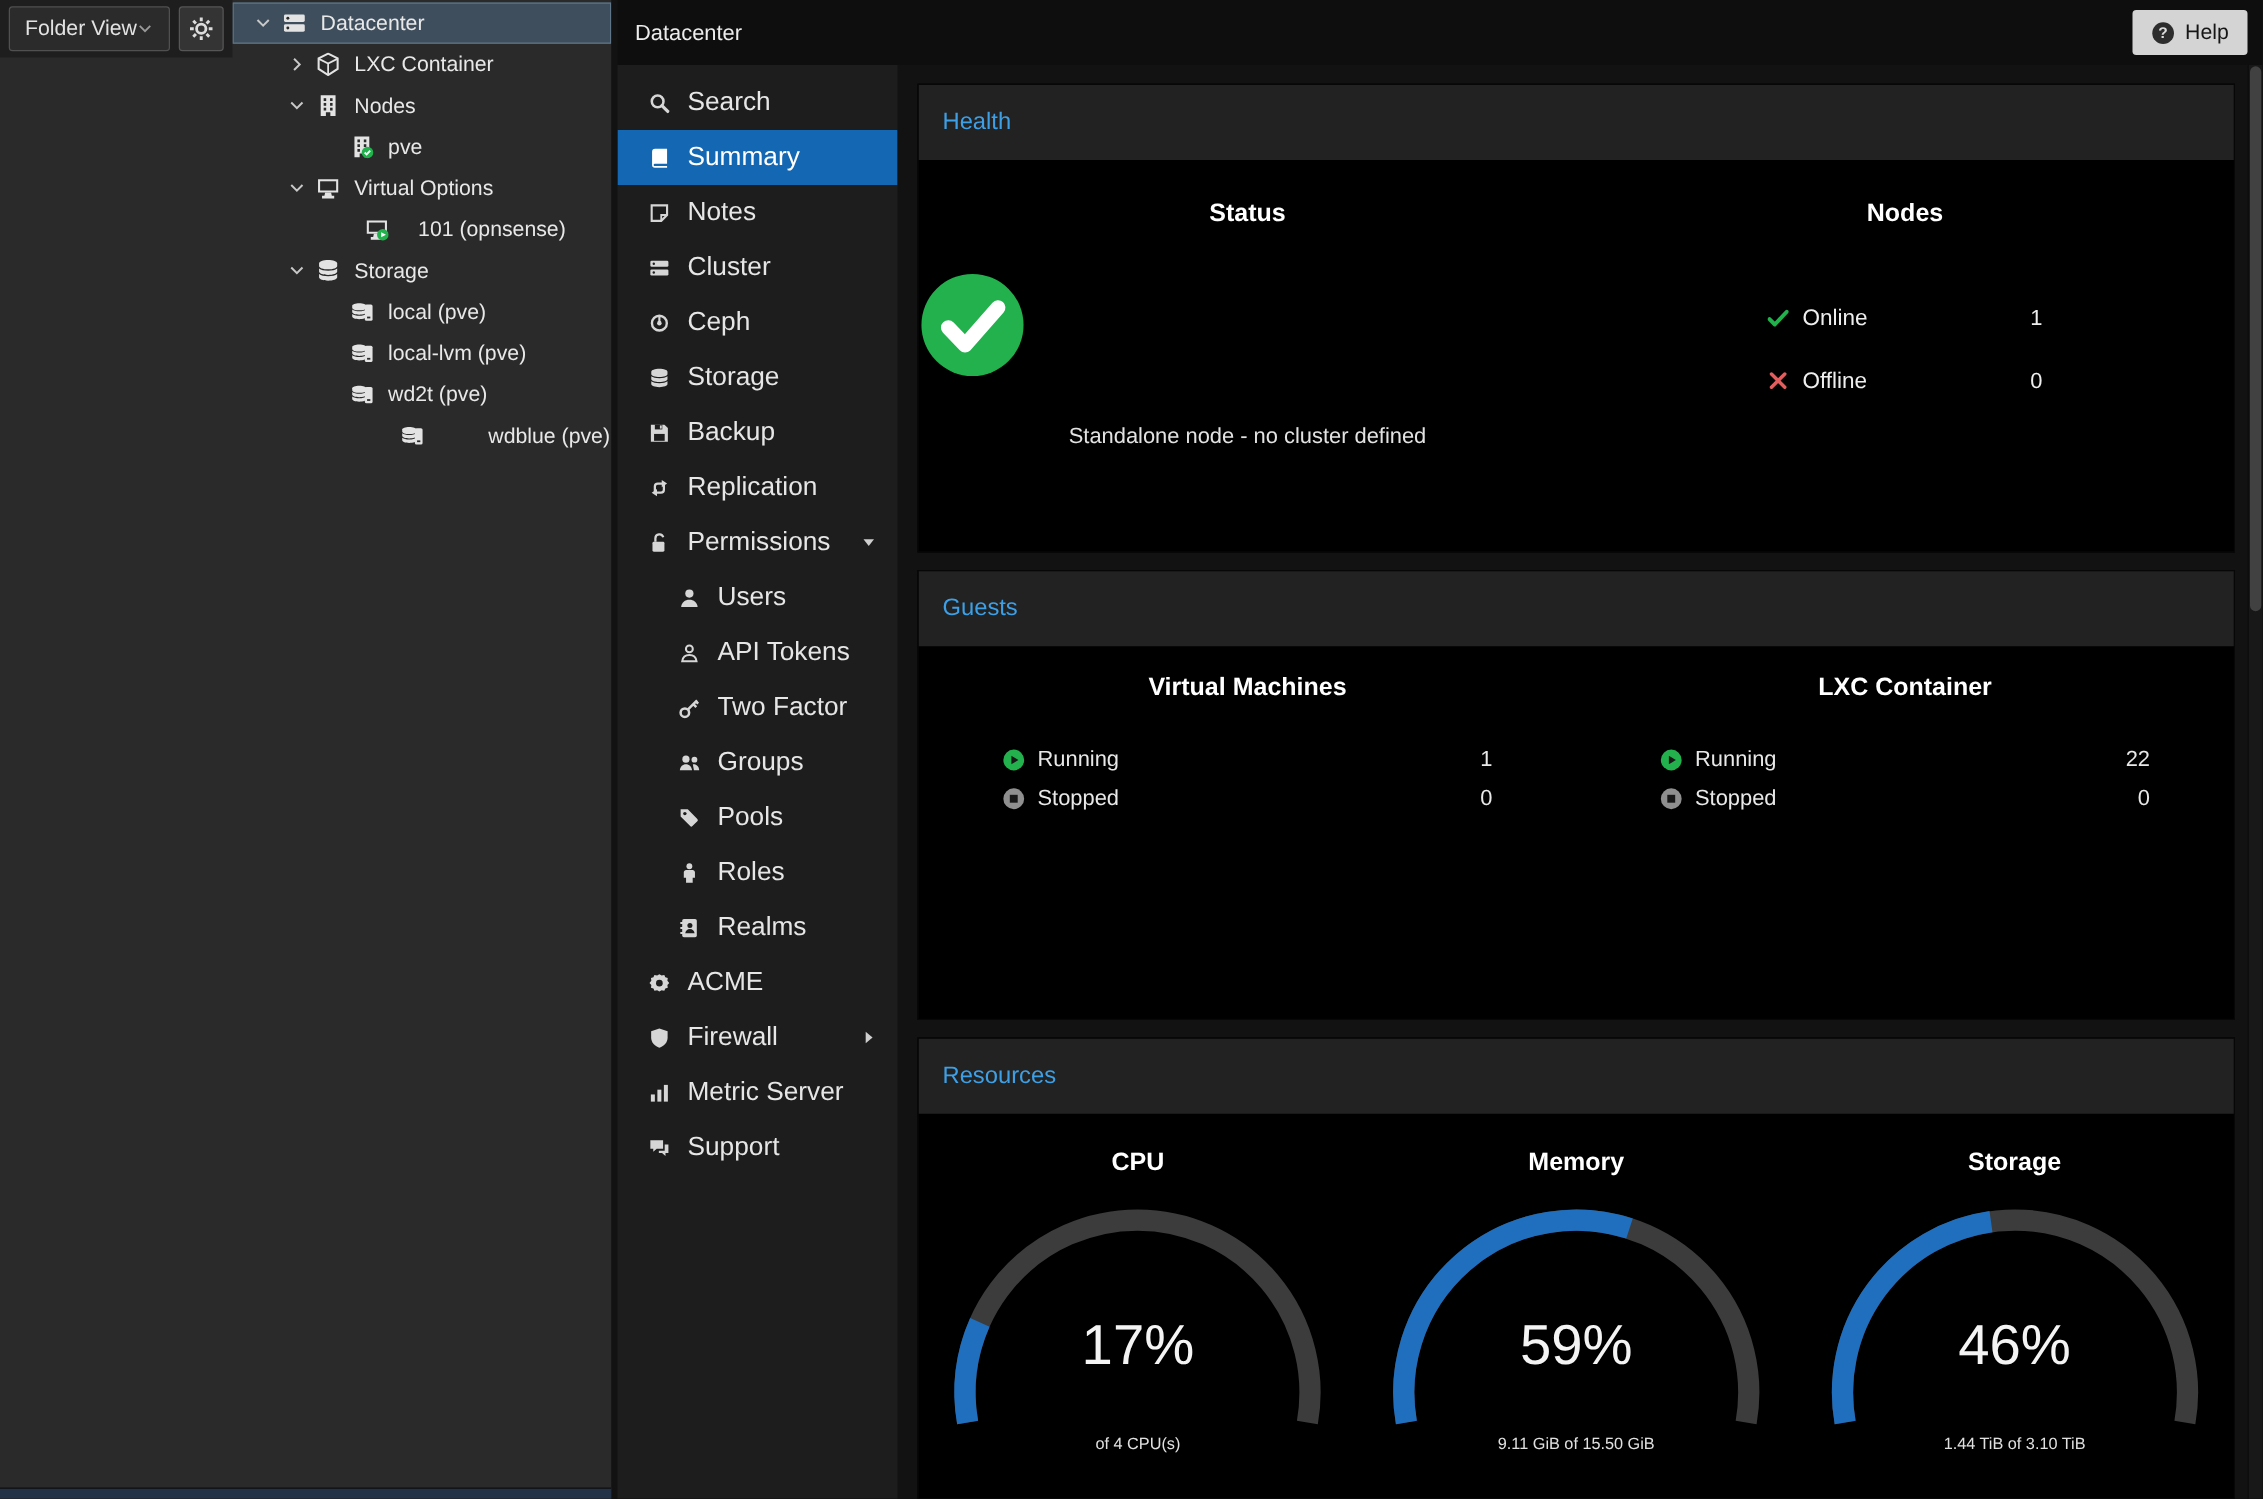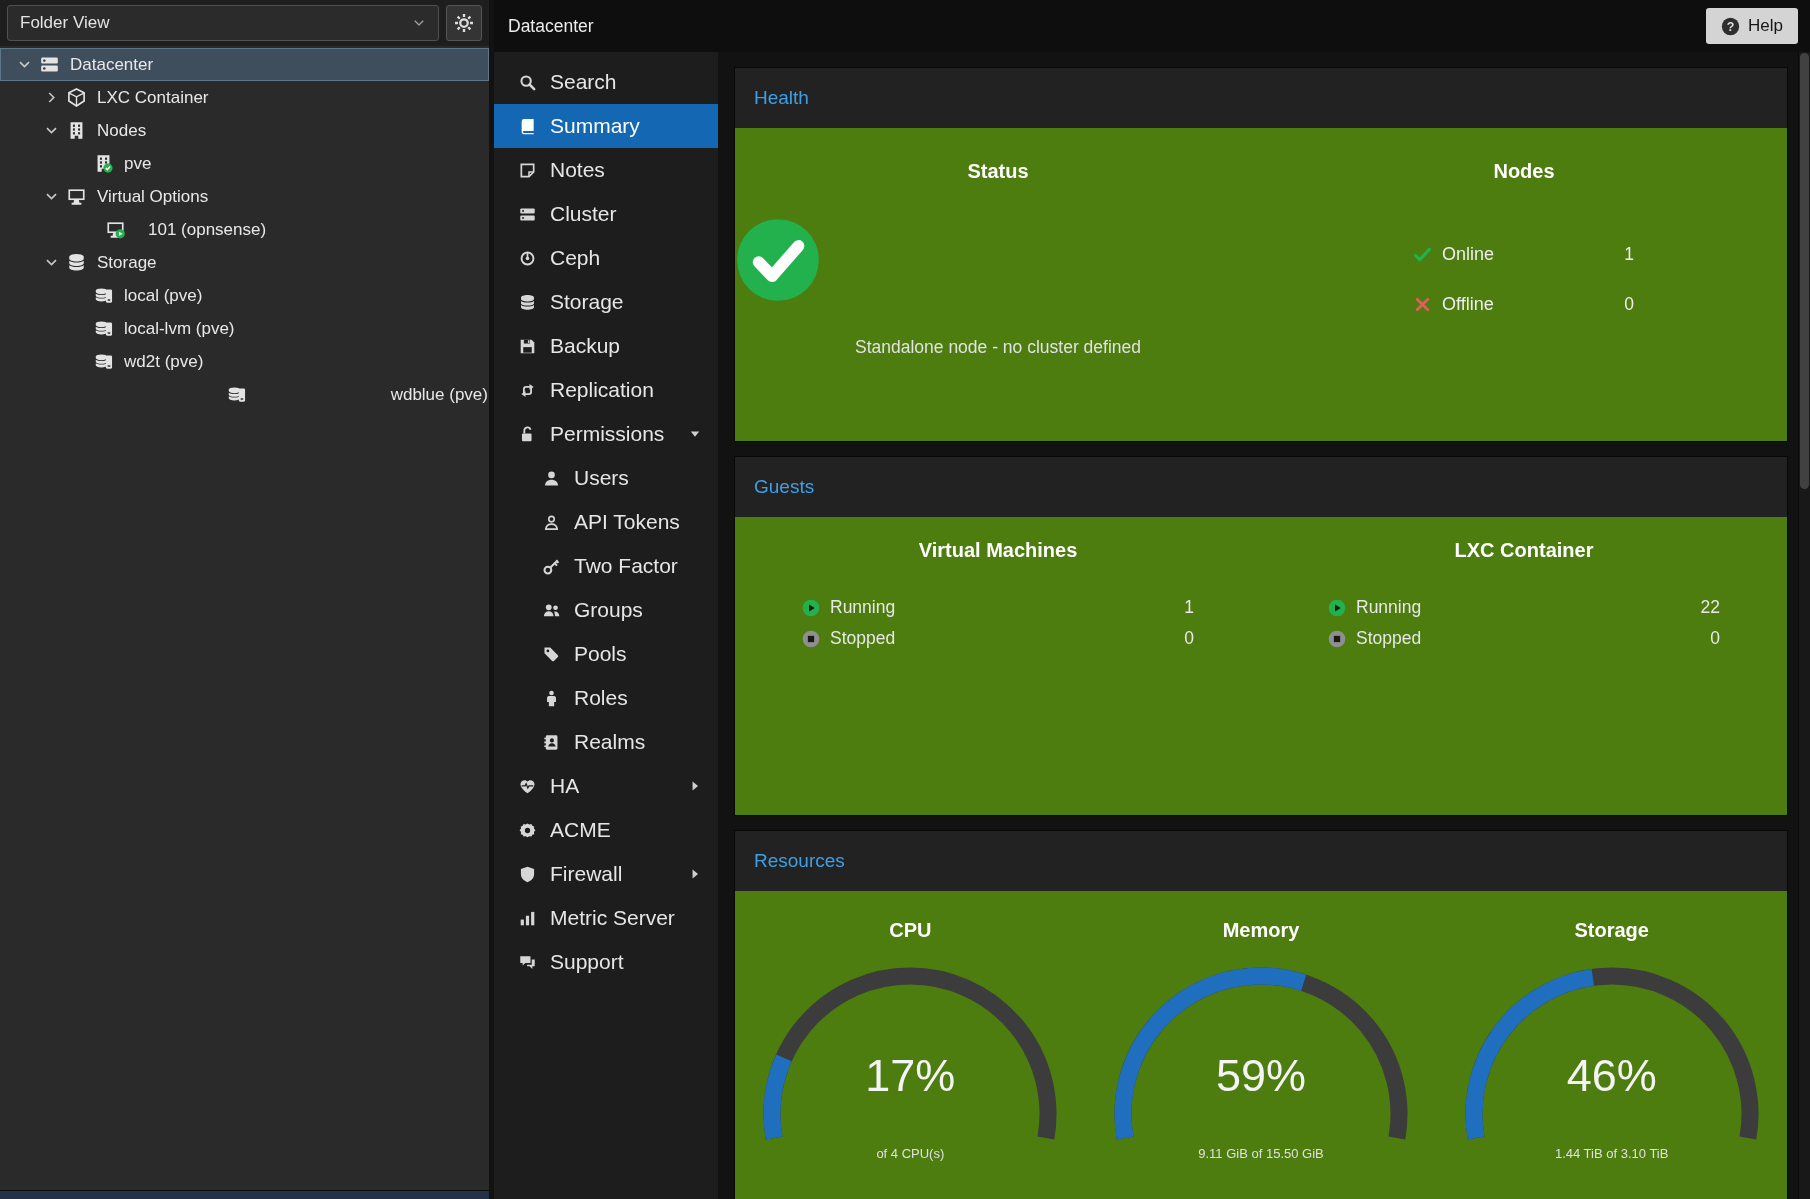--- a/index.html
+++ b/index.html
@@ -9,21 +9,21 @@
     --accent-blue:#1467b3; --title-blue:#3da0e6; --status-green:#23b14d;
     --status-red:#e25d5d; --gauge-blue:#1f6fbe; --gauge-track:#3c3c3c; --stopped-grey:#8f8f8f;
   }
   .green{color:var(--status-green)} .red{color:var(--status-red)} .grey{color:var(--stopped-grey)}
   .icn{display:inline-flex;align-items:center;justify-content:center;flex:none}
   .icn svg{display:block}
 
   .app{display:flex;width:100%;height:100%}
 
   
-  .left-panel{width:489px;background:#2a2a2a;display:flex;flex-direction:column;position:relative;flex:none}
+  .left-panel{width:489px;background:#2a2a2a;display:flex;position:relative;flex:none}
   .left-header{height:46px;background:#1e1e1e;display:flex;align-items:center;padding:5px 7px;gap:7px;flex:none}
   .view-select{flex:1;height:36px;background:#2b2b2b;border:1px solid #505050;border-radius:3px;
     display:flex;align-items:center;padding:0 12px;color:#e3e3e3;font-size:17px;cursor:pointer}
   .view-select .chev{margin-left:auto;color:#9a9a9a;font-size:14px}
   .gear-btn{width:36px;height:36px;background:#343434;border:1px solid #565656;border-radius:3px;
     display:flex;align-items:center;justify-content:center;color:#dcdcdc;font-size:20px;cursor:pointer}
   .tree{flex:1;padding-top:2px;overflow:hidden}
   .tree-row{height:33px;display:flex;align-items:center;color:#e8e8e8;font-size:17px;cursor:pointer;border:1px solid transparent}
   .tree-row.selected{background:#3f4e5d;border-color:#5f7689}
   .expander{width:26px;font-size:15px;color:#c8c8c8;display:inline-flex;align-items:center}
@@ -45,21 +45,21 @@
   .menu-item{height:44px;display:flex;align-items:center;padding:0 16px 0 23px;font-size:21px;color:#e6e6e6;cursor:pointer}
   .mi-icn{width:21px;font-size:17px;margin-right:12px;color:#d6d6d6}
   .menu-item.active{background:var(--accent-blue);color:#fff}
   .menu-item.active .mi-icn{color:#fff}
   .menu-item.hover{background:#3e3e3e}
   .menu-item.sub{padding-left:47px}
   .mi-arrow{margin-left:auto;font-size:14px;color:#cfcfcf}
 
   
   .content{flex:1;padding:15px 10px 0 16px;overflow:hidden;min-width:0}
-  .panel{border:1px solid #070707;background:#4d7c0f;margin-bottom:14px}
+  .panel{border:1px solid #070707;background:#000000;margin-bottom:14px}
   .panel-header{height:60px;background:#222;display:flex;align-items:center;padding:0 19px;
     font-size:19px;color:var(--title-blue)}
   .col-heading{font-size:20px;font-weight:bold;color:#fff;text-align:center}
 
   .health-body{display:flex;height:313px}
   .health-body .col{flex:1;padding-top:32px}
   .big-check{width:86px;margin:34px auto 0;font-size:86px}
   .status-text{text-align:center;margin-top:30px;font-size:17.5px;color:#e2e2e2}
   .nodes-rows{width:220px;margin:56px auto 0}
   .node-row{display:flex;align-items:center;height:30px;margin-bottom:20px;font-size:18px;color:#eee}
@@ -455,34 +455,20 @@
           <div class="menu-item sub">
             <span class="mi-icn icn">
               <svg viewBox="0 0 16 16" width="1em" height="1em" fill="currentColor" xmlns="http://www.w3.org/2000/svg">
                 <rect x="2.6" y="1.2" width="11" height="13.6" rx="1.3"></rect>
                 <path d="M1.2 4.2h2.2M1.2 7.9h2.2M1.2 11.6h2.2" stroke="currentColor" stroke-width="1.5"></path>
                 <circle cx="8.4" cy="6" r="1.9" fill="#1d1d1d"></circle>
                 <path d="M4.9 11.8c.2-2 1.6-3.2 3.5-3.2s3.3 1.2 3.5 3.2z" fill="#1d1d1d"></path>
               </svg>
             </span>
             <span class="mi-label">Realms</span>
-          </div>
-          <div class="menu-item">
-            <span class="mi-icn icn">
-              <svg viewBox="0 0 16 16" width="1em" height="1em" fill="currentColor" xmlns="http://www.w3.org/2000/svg">
-                <path d="M8 14.4S1.4 10.2 1.4 5.9C1.4 3.7 3.1 2 5.3 2 6.5 2 7.5 2.6 8 3.4 8.5 2.6 9.5 2 10.7 2c2.2 0 3.9 1.7 3.9 3.9 0 4.3-6.6 8.5-6.6 8.5z"></path>
-                <path d="M2.5 7.4h3.2l1-1.9 1.6 3.8 1.1-1.9h4.1" fill="none" stroke="#1d1d1d" stroke-width="1.2"></path>
-              </svg>
-            </span>
-            <span class="mi-label">HA</span>
-            <span class="mi-arrow icn">
-              <svg viewBox="0 0 16 16" width="1em" height="1em" fill="currentColor" xmlns="http://www.w3.org/2000/svg">
-                <path d="M5.2 2.8v10.4L11.5 8z"></path>
-              </svg>
-            </span>
           </div>
           <div class="menu-item">
             <span class="mi-icn icn">
               <svg viewBox="0 0 16 16" width="1em" height="1em" fill="currentColor" xmlns="http://www.w3.org/2000/svg">
                 <path d="M8 1l1.8 1.1 2.2-.5.8 1.9 2 .6-.3 2.1L16 8l-1.5 1.8.3 2.1-2 .6-.8 1.9-2.2-.5L8 15l-1.8-1.1-2.2.5-.8-1.9-2-.6.3-2.1L0 8l1.5-1.8-.3-2.1 2-.6.8-1.9 2.2.5z" transform="scale(0.93) translate(0.6,0.4)"></path>
                 <circle cx="8" cy="8" r="2.5" fill="#1d1d1d"></circle>
               </svg>
             </span>
             <span class="mi-label">ACME</span>
           </div>

